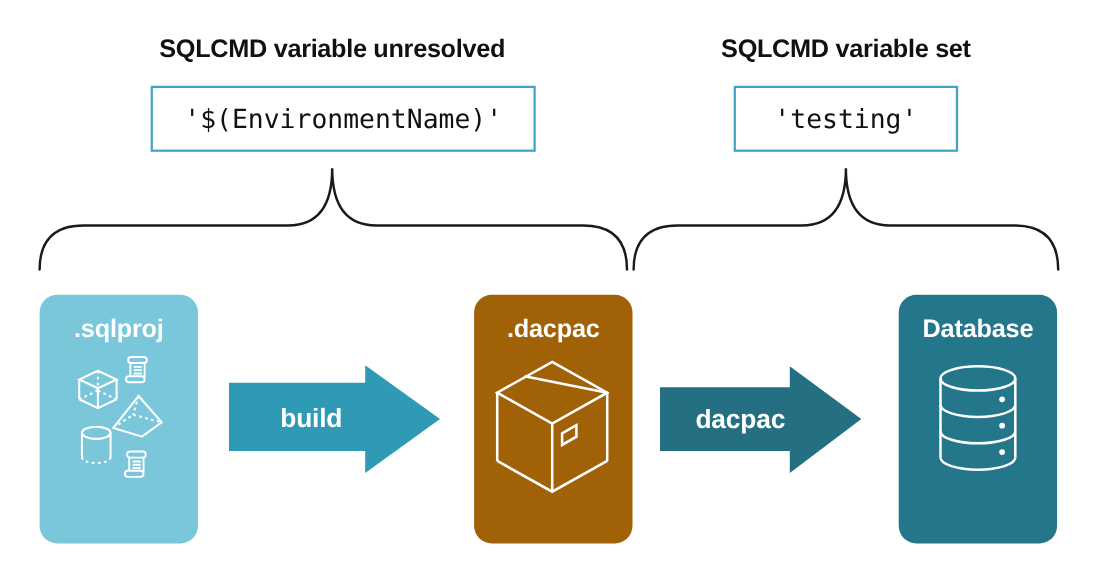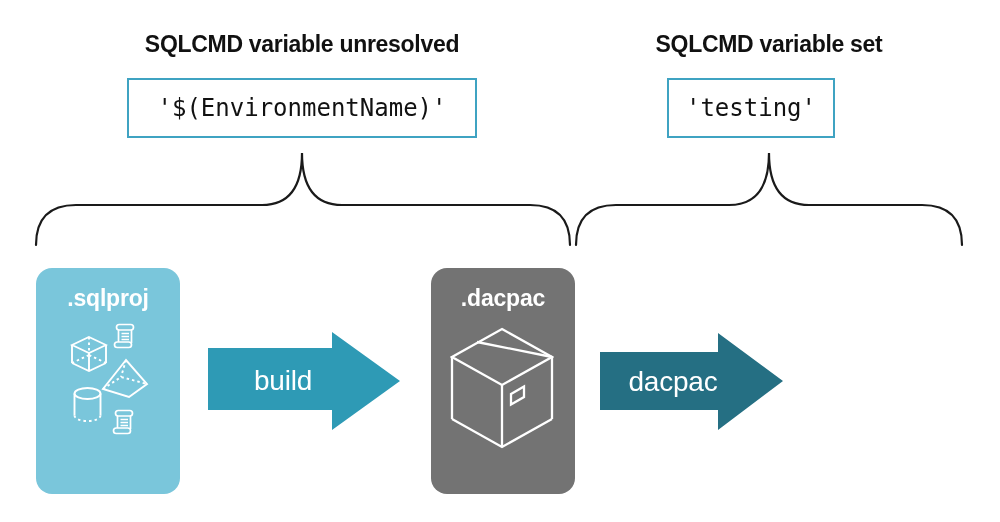--- a/index.html
+++ b/index.html
@@ -15,49 +15,49 @@
   .heading.left{left:102px;width:400px;}
   .heading.right{left:614px;width:310px;}
   
   .codebox{
     position:absolute;top:78px;height:60px;background:#fff;
     border:2px solid #3FA3C2;box-sizing:border-box;
     display:flex;align-items:center;justify-content:center;
     font-family:"DejaVu Sans Mono",monospace;font-size:24px;color:#111;
     white-space:nowrap;
   }
-  .codebox.left{left:127px;width:350px;}
-  .codebox.right{left:667px;width:168px;}
+  .codebox.left{left:137px;width:350px;}
+  .codebox.right{left:667px;width:204px;}
   
   .braces{position:absolute;left:0;top:144px;}
   .braces path{fill:none;stroke:#1a1a1a;stroke-width:2.2;stroke-linecap:round;}
   
   .stage{
     position:absolute;top:268px;width:144px;height:226px;border-radius:16px;
   }
   .stage .stage-label{
     position:absolute;top:17px;left:0;width:100%;text-align:center;
     color:#fff;font-size:23px;font-weight:bold;letter-spacing:-0.2px;
   }
   .stage-sqlproj{left:36px;background:#7AC6DB;}
-  .stage-dacpac{left:431px;background:#737373;}
+  .stage-dacpac{left:431px;background:#a16207;}
   .stage-database{left:817px;background:#24768A;}
   .stage svg{position:absolute;fill:none;stroke:#fff;}
   
   .icon-cube{left:34px;top:68px;}
   .icon-scroll-1{left:76px;top:55px;}
   .icon-pyramid{left:65px;top:90px;}
   .icon-cylinder{left:37px;top:119px;}
   .icon-scroll-2{left:75px;top:141px;}
   .icon-package{left:19px;top:59px;}
   .icon-database{left:35px;top:63px;}
   
   .arrow{position:absolute;display:flex;align-items:center;}
   .arrow .arrow-label{
-    text-align:center;color:#fff;font-size:28px;font-weight:normal;letter-spacing:-0.2px;
+    text-align:center;color:#fff;font-size:24px;font-weight:bold;letter-spacing:-0.2px;
   }
   .arrow-build{
     left:208px;top:332px;width:192px;height:98px;background:#2E9AB5;
     clip-path:polygon(0 16px,124px 16px,124px 0,192px 49px,124px 98px,124px 78px,0 78px);
   }
   .arrow-build .arrow-label{width:124px;margin-left:13px;}
   .arrow-deploy{
     left:600px;top:333px;width:183px;height:97px;background:#256F83;
     clip-path:polygon(0 19px,118px 19px,118px 0,183px 48px,118px 97px,118px 77px,0 77px);
   }
@@ -133,14 +133,28 @@
       <path d="M2 92 L52 120 L102 92"></path>
       <path d="M27 15 L102 30"></path>
       <path d="M61 67 l13 -7.5 v10.5 l-13 7.5 Z"></path>
     </svg>
   </div>
 
   <div class="arrow arrow-deploy">
     <span class="arrow-label">dacpac</span>
   </div>
 
+  <div class="stage stage-database">
+    <div class="stage-label">Database</div>
+
+    <svg class="icon-database" width="74" height="98" viewBox="0 0 74 98" stroke-width="2.3">
+      <ellipse cx="37" cy="13" rx="34" ry="11"></ellipse>
+      <path d="M3 13 V85 M71 13 V85"></path>
+      <path d="M3 37 A34 11 0 0 0 71 37"></path>
+      <path d="M3 61 A34 11 0 0 0 71 61"></path>
+      <path d="M3 85 A34 11 0 0 0 71 85"></path>
+      <circle cx="59" cy="32" r="2.6" fill="#fff" stroke="none"></circle>
+      <circle cx="59" cy="56" r="2.6" fill="#fff" stroke="none"></circle>
+      <circle cx="59" cy="80" r="2.6" fill="#fff" stroke="none"></circle>
+    </svg>
+  </div>
 
 </div>
 
 </body></html>

